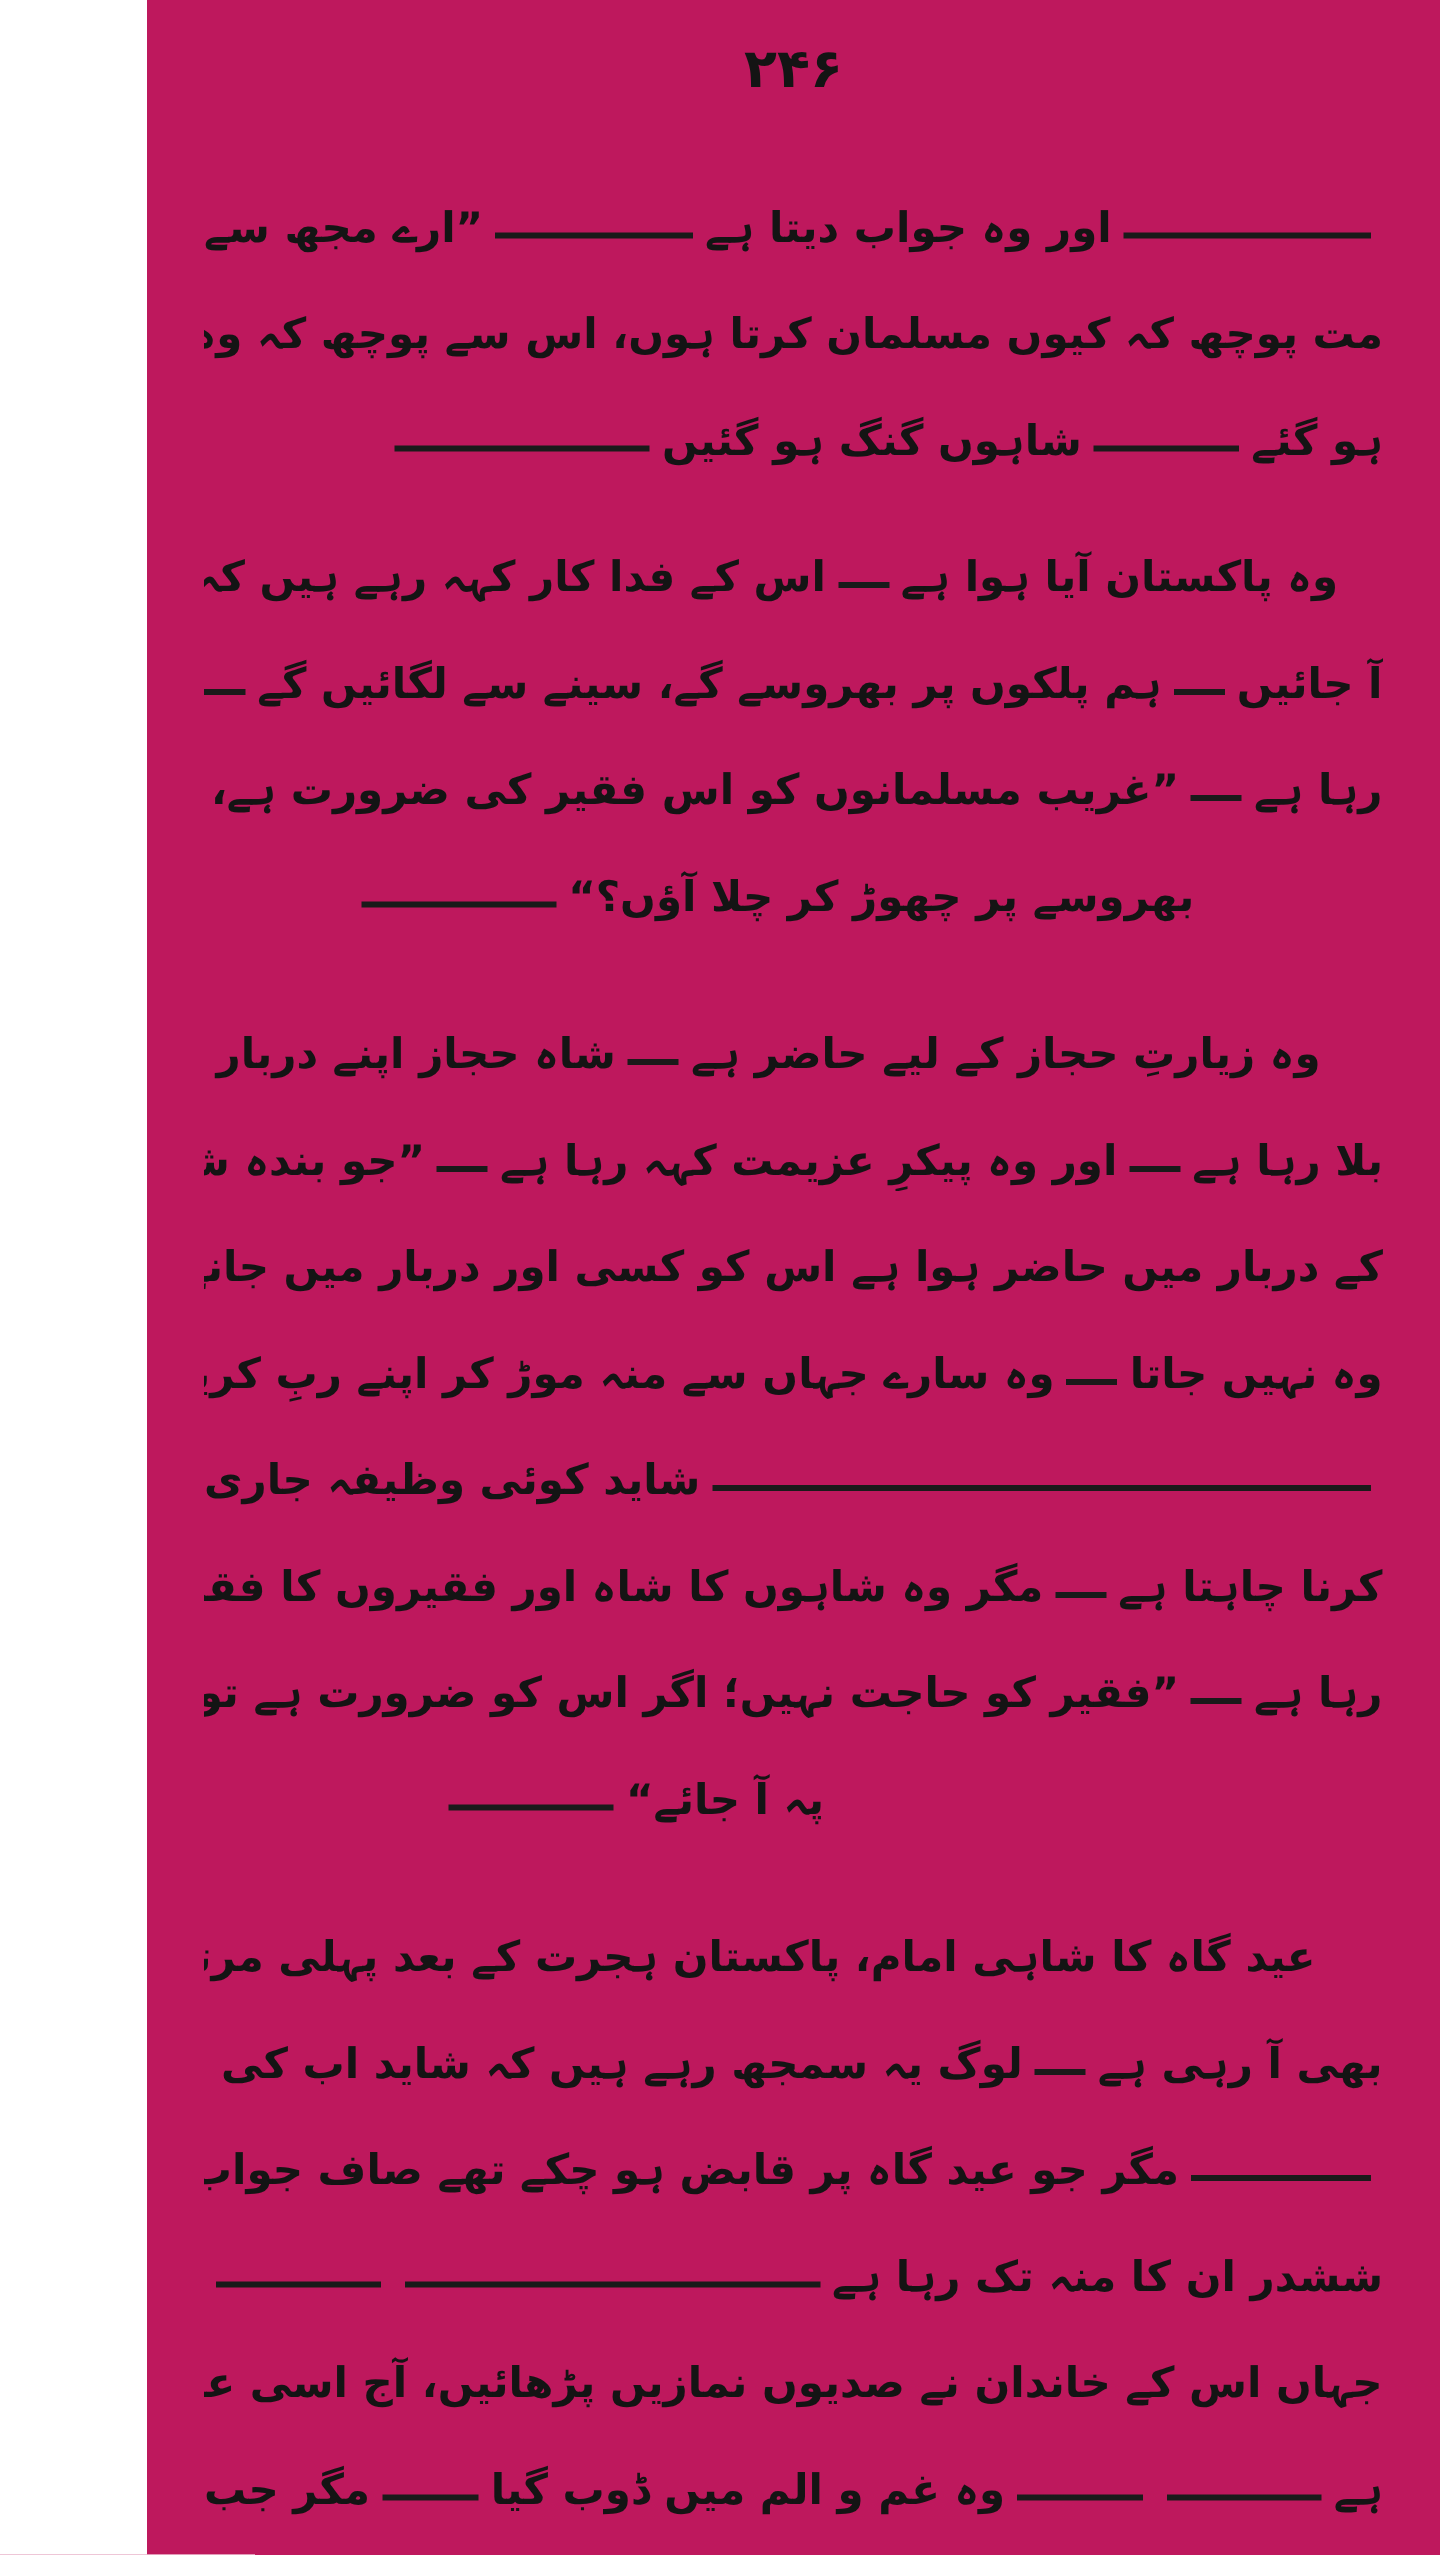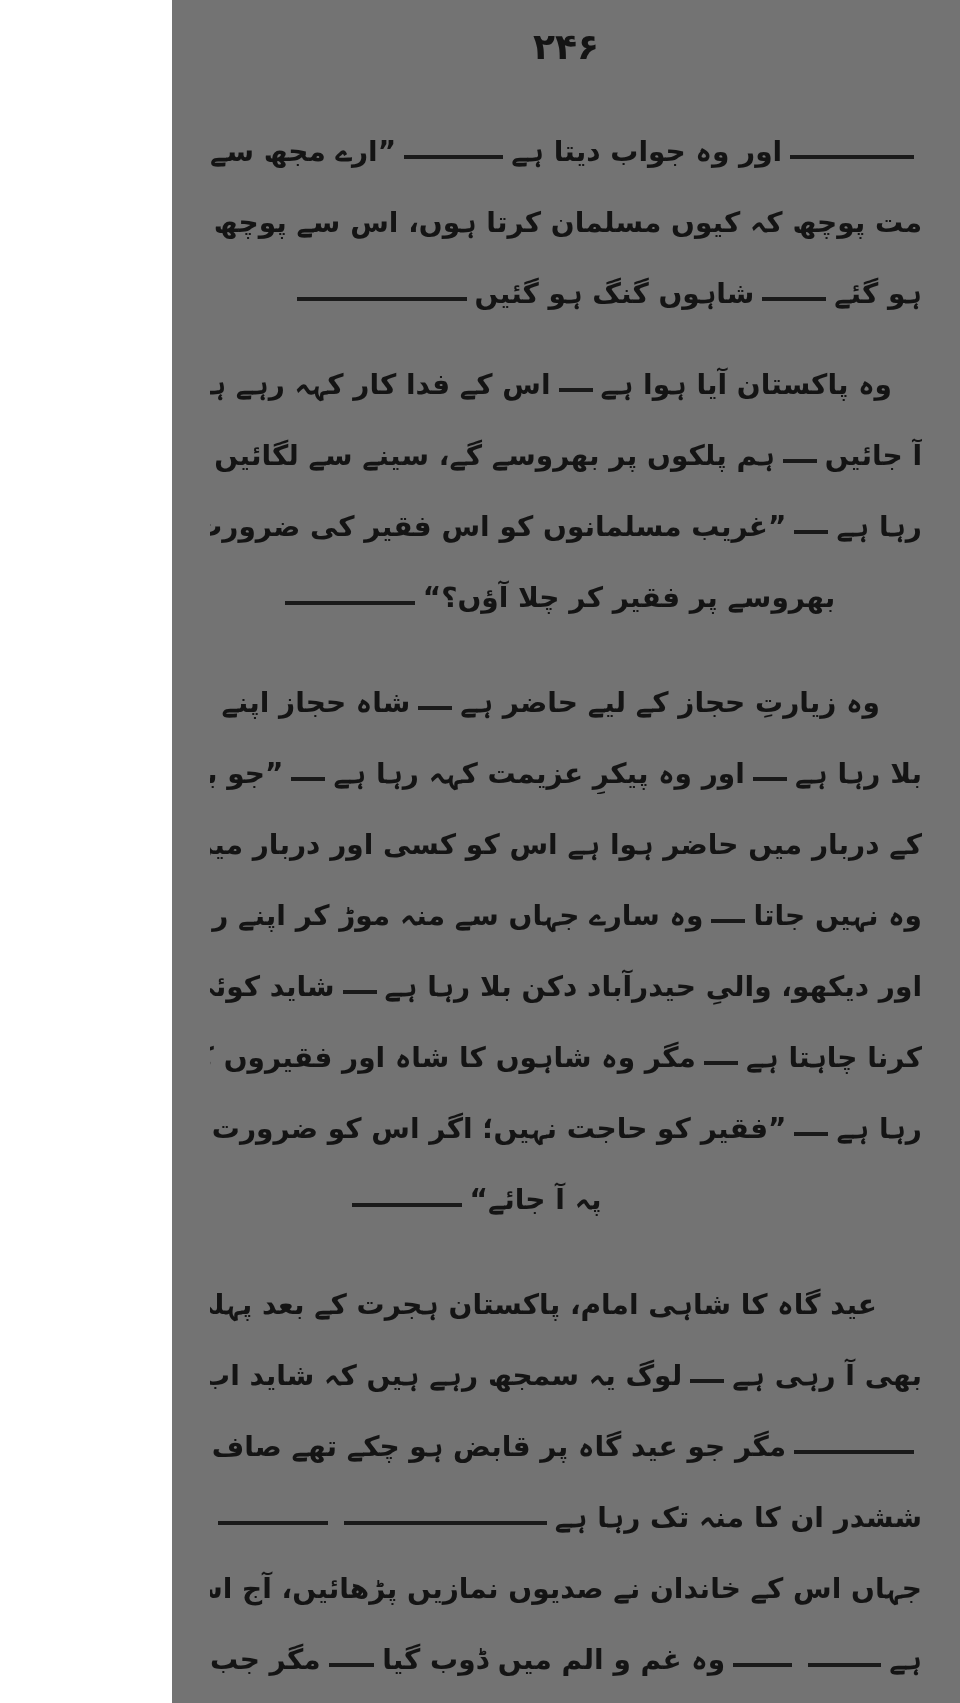--- a/index.html
+++ b/index.html
@@ -6,24 +6,24 @@
     margin: 0;
     padding: 0;
     background: #ffffff;
     width: 960px;
     height: 1703px;
     overflow: hidden;
     font-family: "DejaVu Sans", sans-serif;
   }
   .page {
     box-sizing: border-box;
-    width: 788px;
+    width: 862px;
     height: 1703px;
     padding: 26px 38px 10px 38px;
-    background: #737373;
+    background: #be185d;
     color: #161616;
     direction: rtl;
   }
   .page-number {
     text-align: center;
     font-size: 36px;
     font-weight: 700;
     letter-spacing: 2px;
     margin-bottom: 34px;
     color: #141414;
@@ -98,21 +98,21 @@
           <div class="seg-dash" style="flex-grow: 1;"></div>
           <span class="seg-text">مگر وہ کہہ</span>
         </div>
         <div class="line">
           <span class="seg-text">رہا ہے</span>
           <div class="seg-dash" style="flex-grow: 1;"></div>
           <span class="seg-text">”غریب مسلمانوں کو اس فقیر کی ضرورت ہے، ان غریبوں کو کس کے</span>
         </div>
         <div class="line">
           <div class="seg-space" style="flex-grow: 1.3;"></div>
-          <span class="seg-text">بھروسے پر فقیر کر چلا آؤں؟“</span>
+          <span class="seg-text">بھروسے پر چھوڑ کر چلا آؤں؟“</span>
           <div class="seg-dash" style="flex-grow: 0; flex-basis: 130px; min-width: 130px;"></div>
           <div class="seg-space" style="flex-grow: 1;"></div>
         </div>
       </div>
       <div class="para big-gap">
         <div class="line">
           <div class="seg-space" style="flex-grow: 0; flex-basis: 42px; min-width: 42px;"></div>
           <span class="seg-text">وہ زیارتِ حجاز کے لیے حاضر ہے</span>
           <div class="seg-dash" style="flex-grow: 1;"></div>
           <span class="seg-text">شاہ حجاز اپنے دربار میں</span>
@@ -126,21 +126,20 @@
         </div>
         <div class="line">
           <span class="seg-text">کے دربار میں حاضر ہوا ہے اس کو کسی اور دربار میں جانے کی حاجت نہیں“</span>
         </div>
         <div class="line">
           <span class="seg-text">وہ نہیں جاتا</span>
           <div class="seg-dash" style="flex-grow: 1;"></div>
           <span class="seg-text">وہ سارے جہاں سے منہ موڑ کر اپنے ربِ کریم کے در پر حاضر ہے</span>
         </div>
         <div class="line">
-          <span class="seg-text">اور دیکھو، والیِ حیدرآباد دکن بلا رہا ہے</span>
           <div class="seg-dash" style="flex-grow: 1;"></div>
           <span class="seg-text">شاید کوئی وظیفہ جاری</span>
         </div>
         <div class="line">
           <span class="seg-text">کرنا چاہتا ہے</span>
           <div class="seg-dash" style="flex-grow: 1.5;"></div>
           <span class="seg-text">مگر وہ شاہوں کا شاہ اور فقیروں کا فقیر</span>
           <div class="seg-dash" style="flex-grow: 1;"></div>
           <span class="seg-text">جواب دے</span>
         </div>

